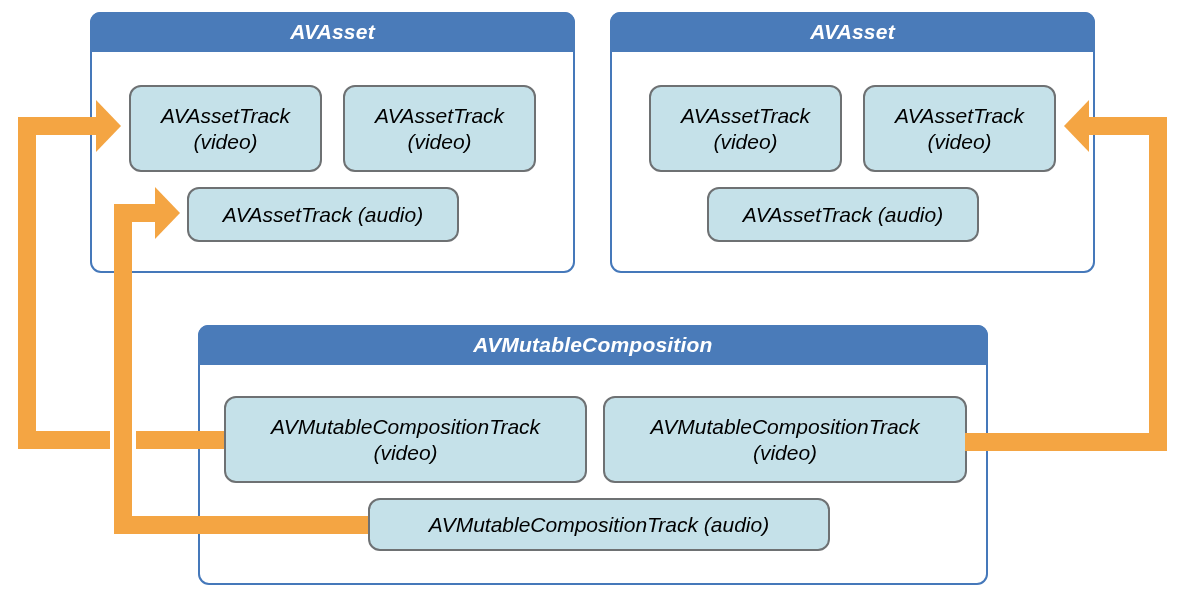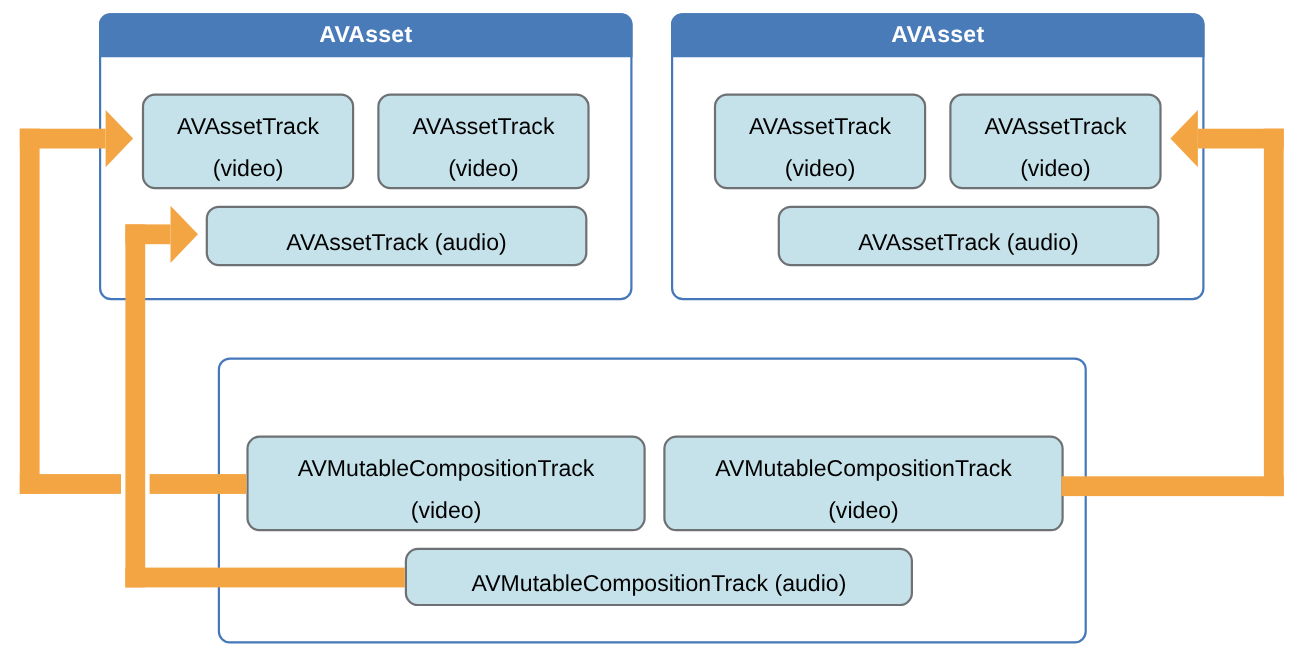--- a/index.html
+++ b/index.html
@@ -3,43 +3,43 @@
 <meta charset="utf-8">
 <style>
   html,body{margin:0;padding:0;background:#ffffff;}
   .canvas{
     position:relative;width:1182px;height:600px;background:#ffffff;
     font-family:"Liberation Sans",sans-serif;overflow:hidden;
   }
   
   .panel{
     position:absolute;box-sizing:border-box;background:#ffffff;
-    border:2px solid #4578BA;border-radius:11px;z-index:1;
+    border:2px solid #4578BA;border-radius:11px;z-index:1;font-style:italic;
   }
   .panel-asset-left {left:90px; top:12px; width:485px;height:261px;}
   .panel-asset-right{left:610px;top:12px; width:485px;height:261px;}
   .panel-comp      {left:198px;top:325px;width:790px;height:260px;}
   .panel-header{
     position:absolute;top:-2px;left:-2px;right:-2px;height:40px;
     background:#4A7BB9;border-radius:10px 10px 0 0;
     display:flex;align-items:center;justify-content:center;
     color:#ffffff;font-weight:bold;font-size:21px;letter-spacing:.2px;
   }
   
   .track{
     position:absolute;box-sizing:border-box;
     display:flex;flex-direction:column;align-items:center;justify-content:center;
     background:#C5E1E9;border:2px solid #6E7173;border-radius:12px;
     font-size:21px;color:#000;text-align:center;line-height:1.2;
   }
-  .track span{display:block;margin-top:12px;}
+  .track span{display:block;}
   
   .av1 {left:37px; top:71px; width:193px;height:87px;}
   .av2 {left:251px;top:71px; width:193px;height:87px;}
-  .aaud{left:95px; top:173px;width:347px;height:55px;}
+  .aaud{left:95px; top:173px;width:272px;height:55px;}
   
   .cv1 {left:24px; top:69px; width:363px;height:87px;}
   .cv2 {left:403px;top:69px; width:364px;height:87px;}
   .caud{left:168px;top:171px;width:462px;height:53px;}
   
   .seg{position:absolute;background:#F4A543;z-index:10;}
   .head-right{
     position:absolute;width:0;height:0;z-index:10;
     border-top:26px solid transparent;border-bottom:26px solid transparent;
     border-left:25px solid #F4A543;
@@ -100,20 +100,23 @@
     <div class="track av2">
       <span>AVAssetTrack</span>
       <span>(video)</span>
     </div>
     <div class="track aaud">
       <span>AVAssetTrack (audio)</span>
     </div>
   </section>
 
   <section class="panel panel-comp">
+    <header class="panel-header">
+      <span>AVMutableComposition</span>
+    </header>
     <div class="track cv1">
       <span>AVMutableCompositionTrack</span>
       <span>(video)</span>
     </div>
     <div class="track cv2">
       <span>AVMutableCompositionTrack</span>
       <span>(video)</span>
     </div>
     <div class="track caud">
       <span>AVMutableCompositionTrack (audio)</span>

